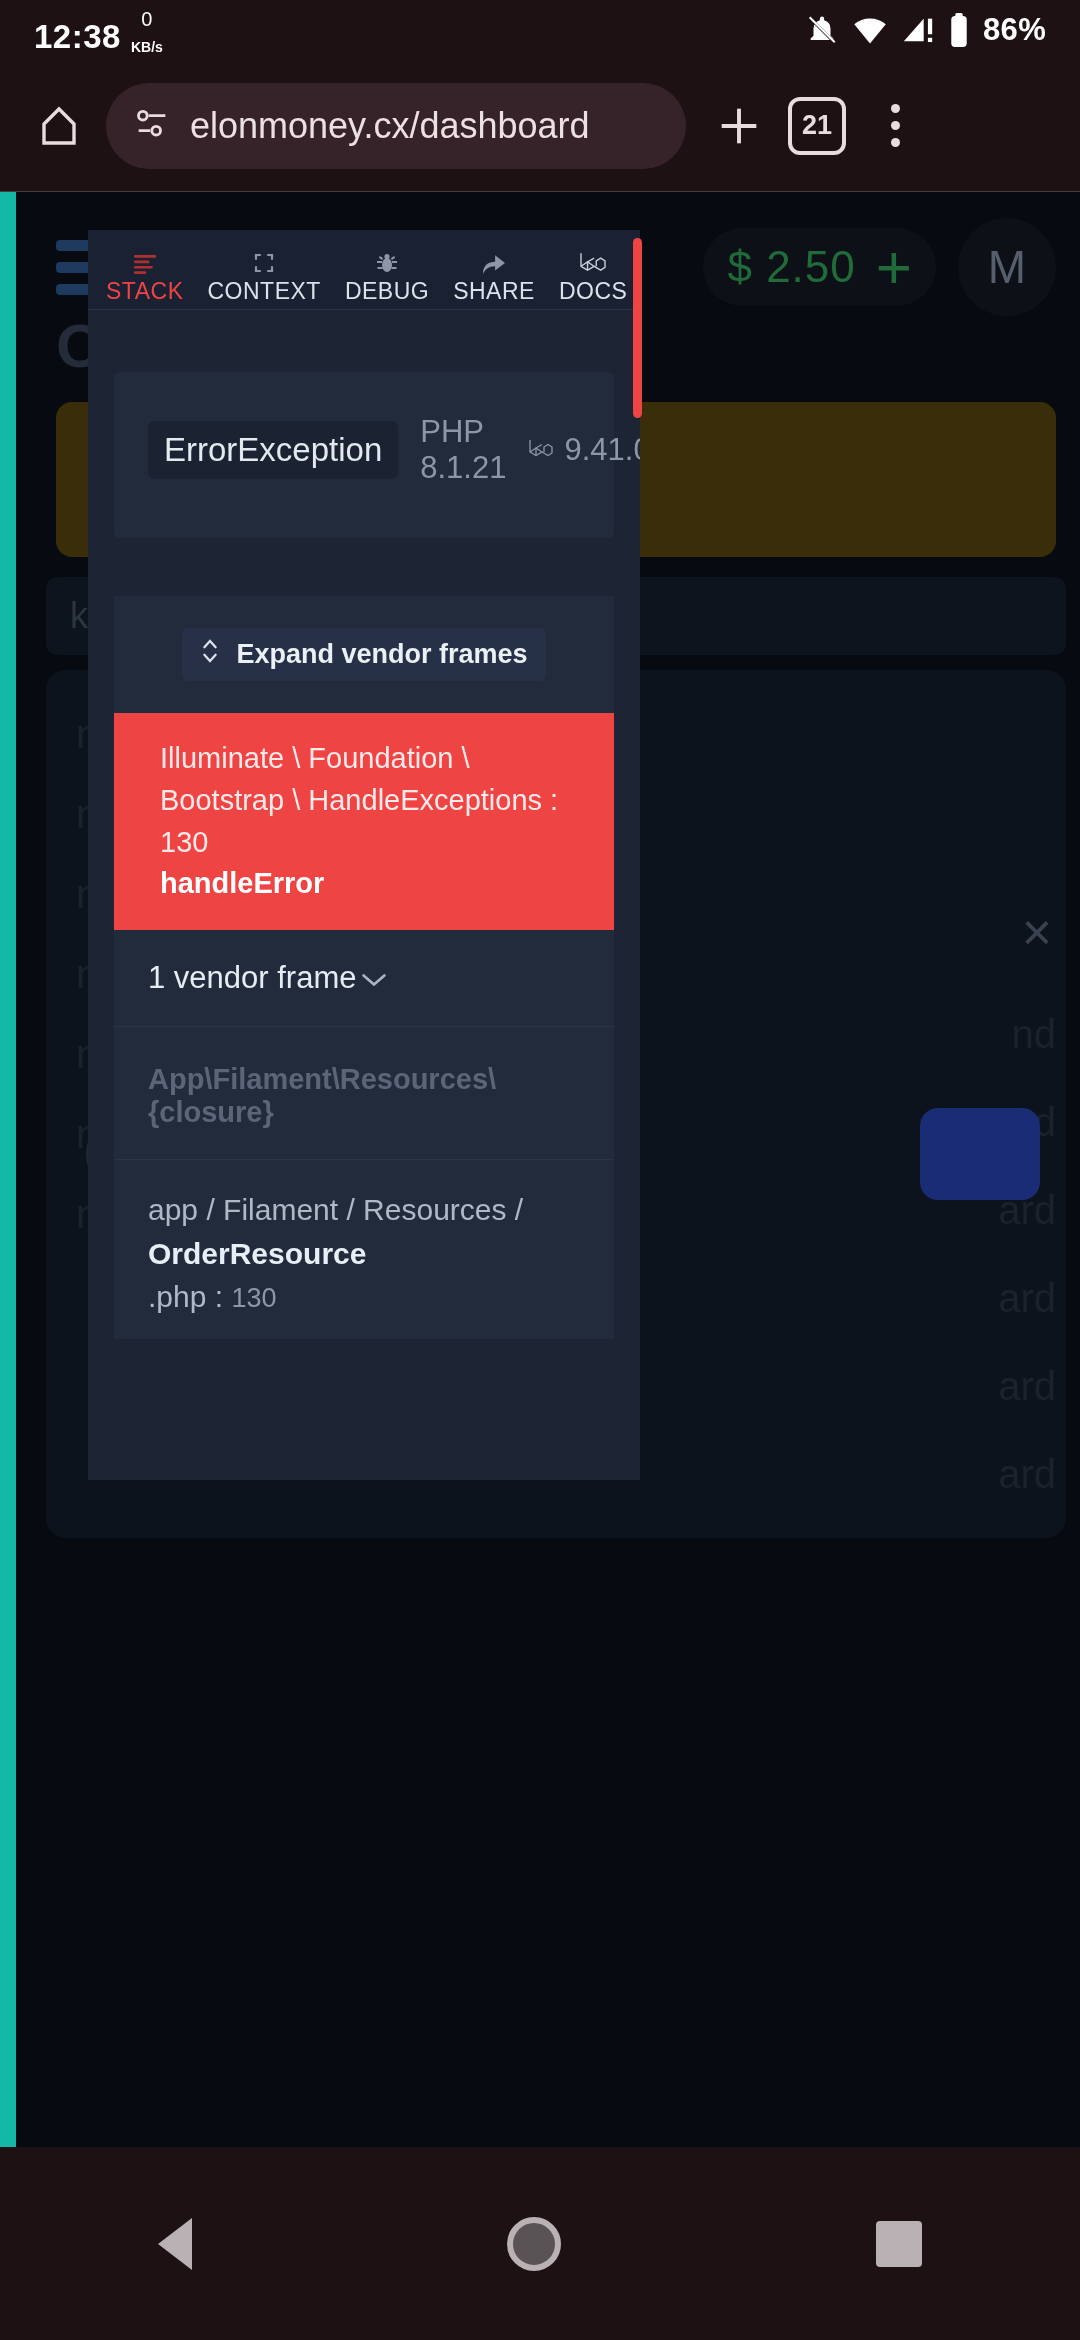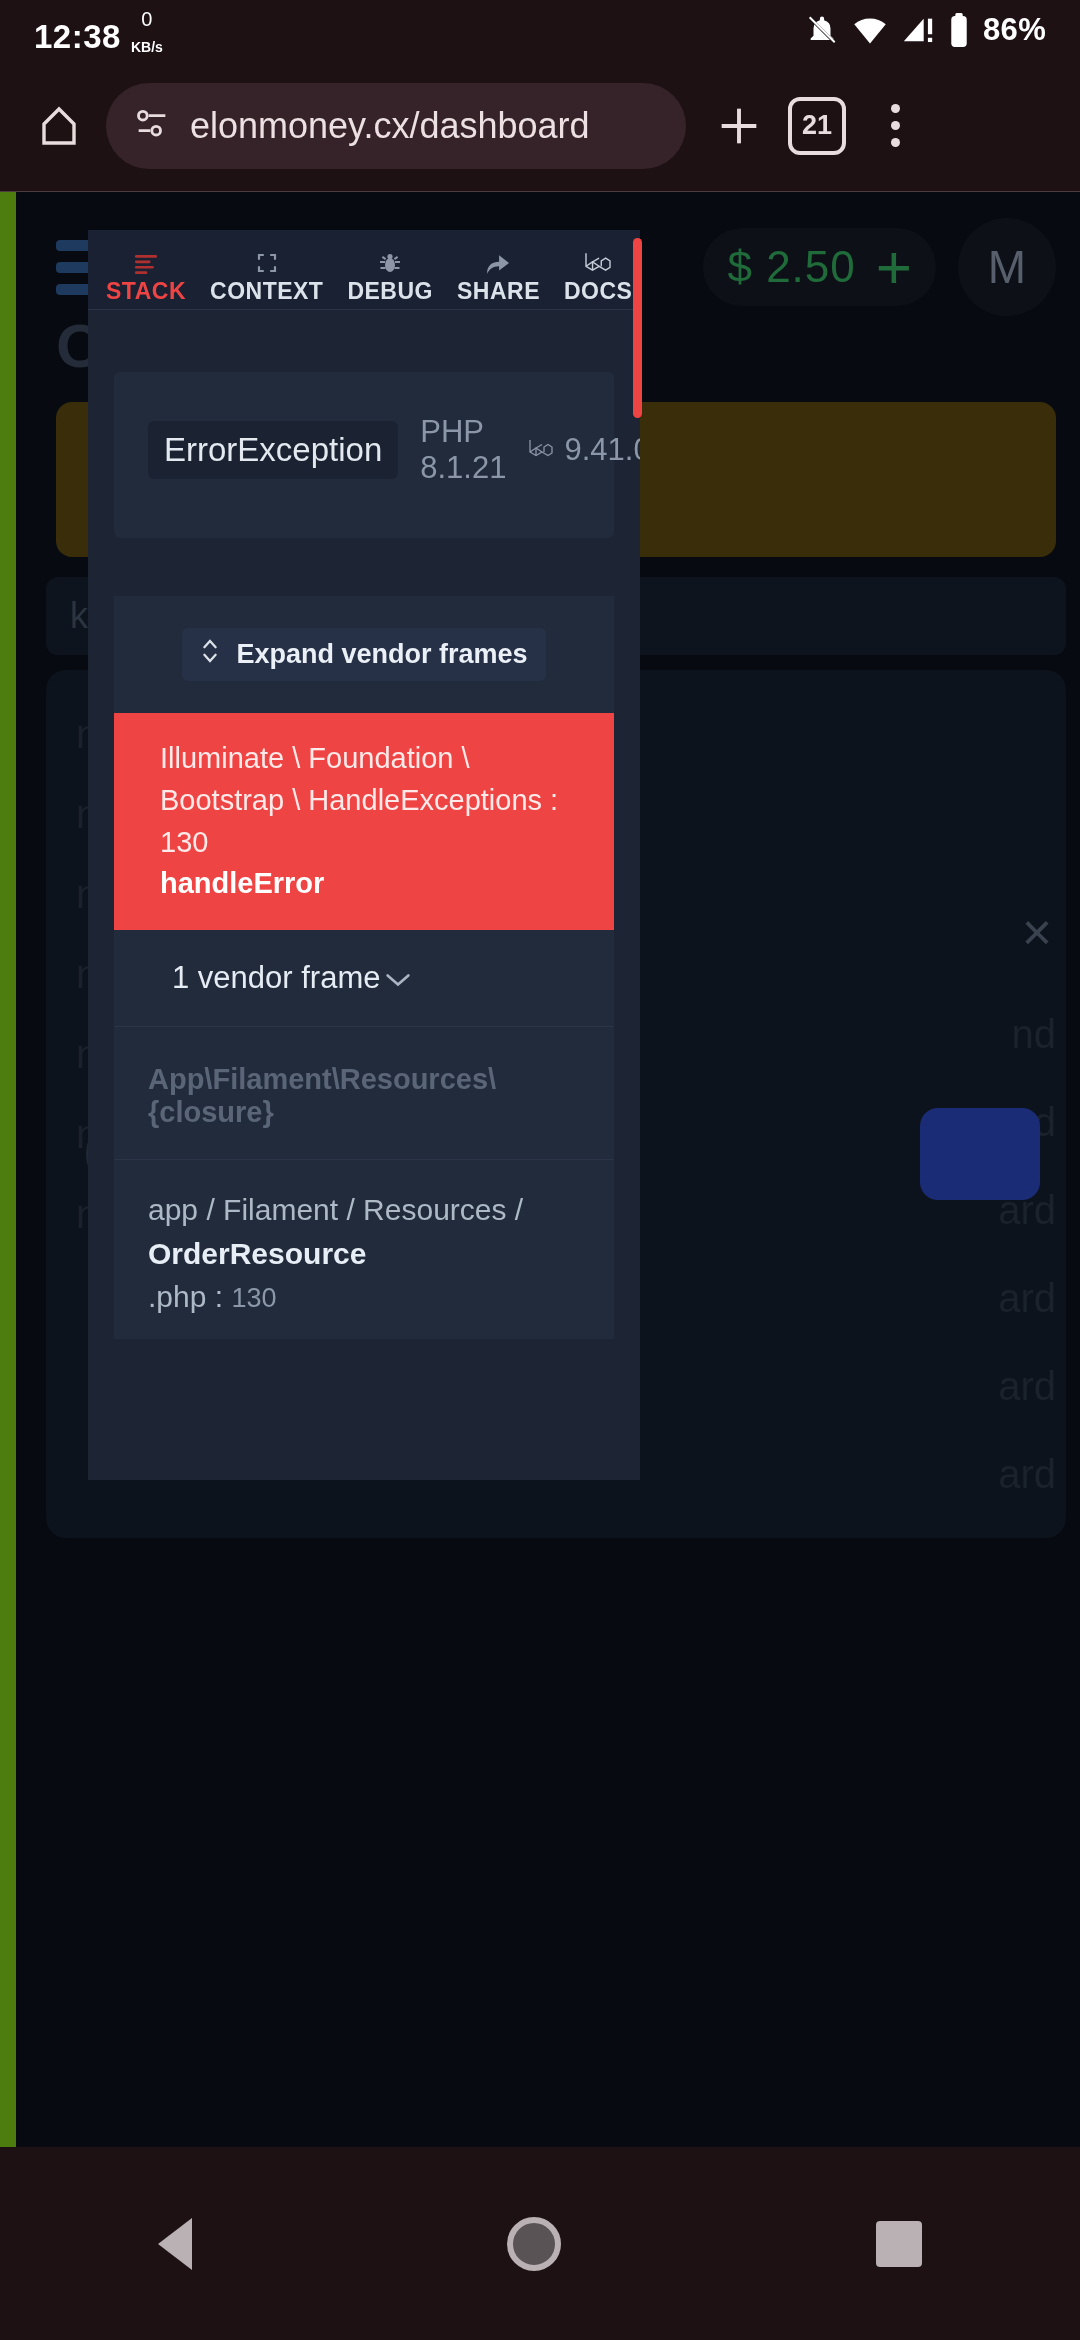--- a/index.html
+++ b/index.html
@@ -1,18 +1,18 @@
 <!DOCTYPE html>
 <html><head>
 <meta charset="utf-8">
 <style>
   * { margin:0; padding:0; box-sizing:border-box; }
   html,body{ width:1080px; height:2340px; background:#1a0f12; overflow:hidden;
     font-family:"Liberation Sans", sans-serif; }
-  .phone{ position:relative; width:880px; height:2340px; background:#4d7c0f; }
+  .phone{ position:relative; width:880px; height:2340px; background:#14b8a6; }
 
   
   .statusbar{ position:absolute; top:0; left:0; width:1080px; height:60px;
     background:#1d1114; display:flex; align-items:center;
     padding:0 34px; color:#fff; }
   .sb-left{ display:flex; align-items:flex-end; gap:10px; }
   .sb-time{ font-size:33px; font-weight:600; letter-spacing:.5px; line-height:1; }
   .sb-speed{ display:flex; flex-direction:column; align-items:center; line-height:1;
      transform:translateY(1px); }
   .sb-speed .n{ font-size:20px; font-weight:500; }
@@ -76,21 +76,21 @@
   .overlay{ position:absolute; top:230px; left:88px; width:552px; height:1250px;
      background:#1d2433; overflow:hidden; }
   .ov-scroll{ position:absolute; top:238px; left:633px; width:9px; height:180px;
      background:#ef4444; border-radius:6px; }
 
   .tabs{ height:80px; display:flex; align-items:flex-end; padding:0 6px 4px 6px;
      border-bottom:1px solid #2b3446; background:#1a2132; }
   .tab{ flex:0 0 auto; display:flex; flex-direction:column; align-items:center;
      gap:3px; padding:0 12px; }
   .tab .ic{ height:26px; display:flex; align-items:flex-end; }
-  .tab .lb{ font-size:23px; letter-spacing:.5px; color:#dbe2ea;font-weight:bold; }
+  .tab .lb{ font-size:23px; letter-spacing:.5px; color:#dbe2ea; }
   .tab.active .lb{ color:#ef4444; }
   .tab-gear{ margin-left:auto; padding-right:8px; display:flex; align-items:center;
      height:58px; }
 
   .ex-card{ margin:62px 26px 0 26px; background:#222b3c; border-radius:6px;
      padding:42px 34px 52px 34px; }
   .ex-row{ display:flex; align-items:center; gap:22px; }
   .ex-type{ background:#1b2333; border-radius:6px; padding:10px 16px;
      color:#e4e9f0; font-size:33px; }
   .ex-php{ color:#8b97a8; font-size:31px; }
@@ -98,21 +98,21 @@
   .ex-msg{ margin-top:36px; color:#eef2f7; font-size:38px; font-weight:700; }
 
   .frames{ margin:58px 26px 0 26px; background:#222b3c; }
   .fr-expand{ padding:32px 0 32px 0; display:flex; justify-content:center; }
   .fr-expand .btn{ display:flex; align-items:center; gap:16px; padding:8px 18px;
      background:#263046; border-radius:6px; color:#eaf0f6; font-size:27px; font-weight:600; }
   .fr-red{ background:#ef4444; padding:24px 34px 30px 46px; }
   .fr-red .p{ color:#ffe9e9; font-size:29px; line-height:1.45; }
   .fr-red .m{ color:#fff; font-size:29px; font-weight:700; margin-top:4px; }
   .fr-row{ padding:30px 34px; border-bottom:1px solid #2b3547; }
-  .fr-vendor{ display:flex; align-items:center; gap:4px; color:#e6ecf3; font-size:31px;margin-left:24px; }
+  .fr-vendor{ display:flex; align-items:center; gap:4px; color:#e6ecf3; font-size:31px; }
   .fr-cls{ color:#cdd6e1; font-size:30px; line-height:1.45; }
   .fr-cls .ln{ color:#9aa6b6; }
   .fr-sub{ color:#5a6677; font-size:29px; font-weight:600; margin-top:6px; }
   .fr-path{ padding:28px 34px 20px 34px; color:#aeb9c6; font-size:30px; line-height:1.45; }
   .fr-path b{ color:#e8eef5; }
   .fr-path .lnum{ color:#8b97a8; font-size:27px; }
 
   
   .navbar{ position:absolute; bottom:0; left:0; width:1080px; height:193px;
      background:#1d1114; display:flex; align-items:center; justify-content:space-around; }

